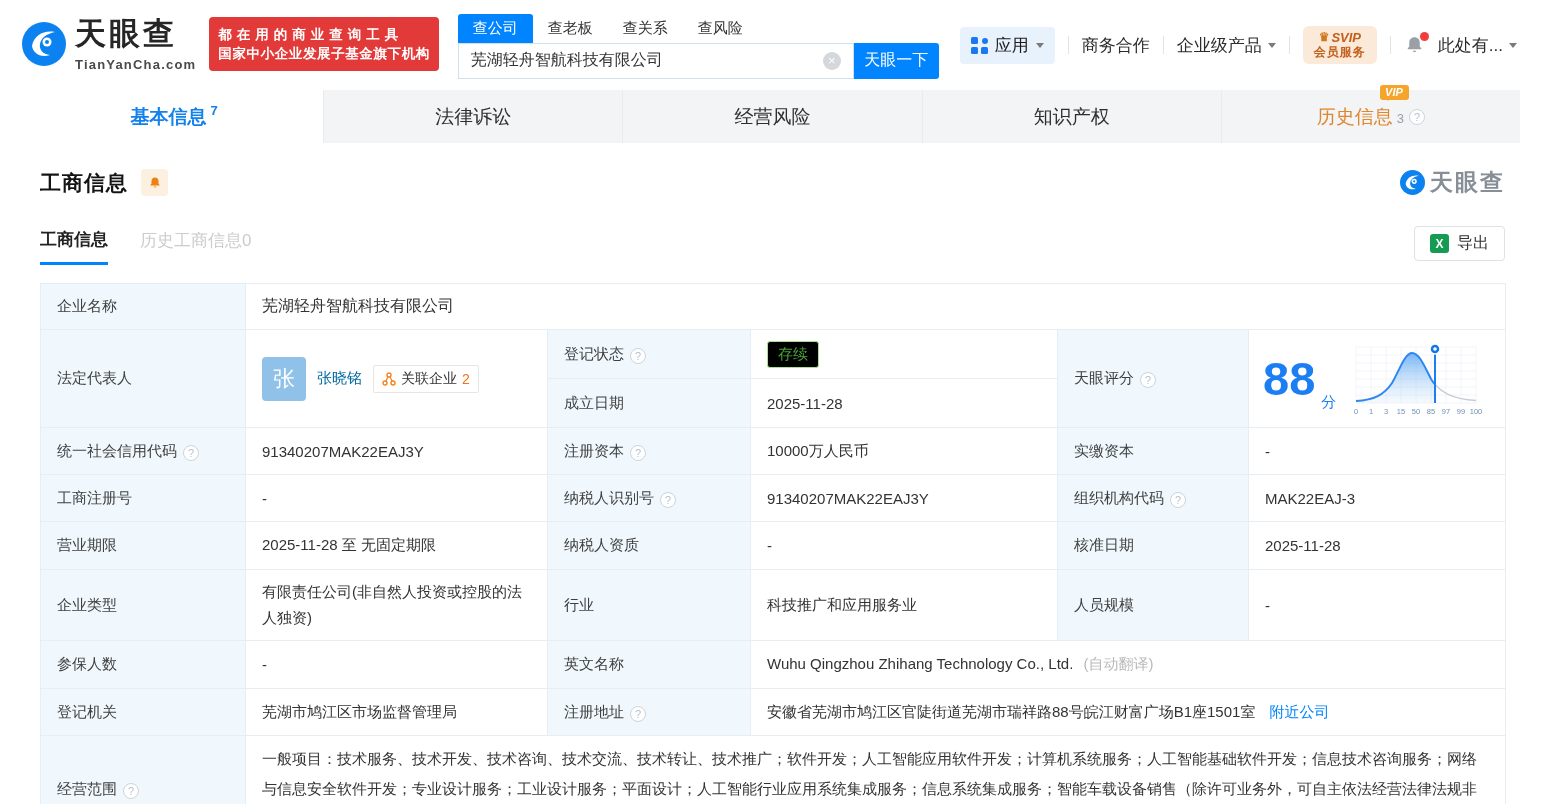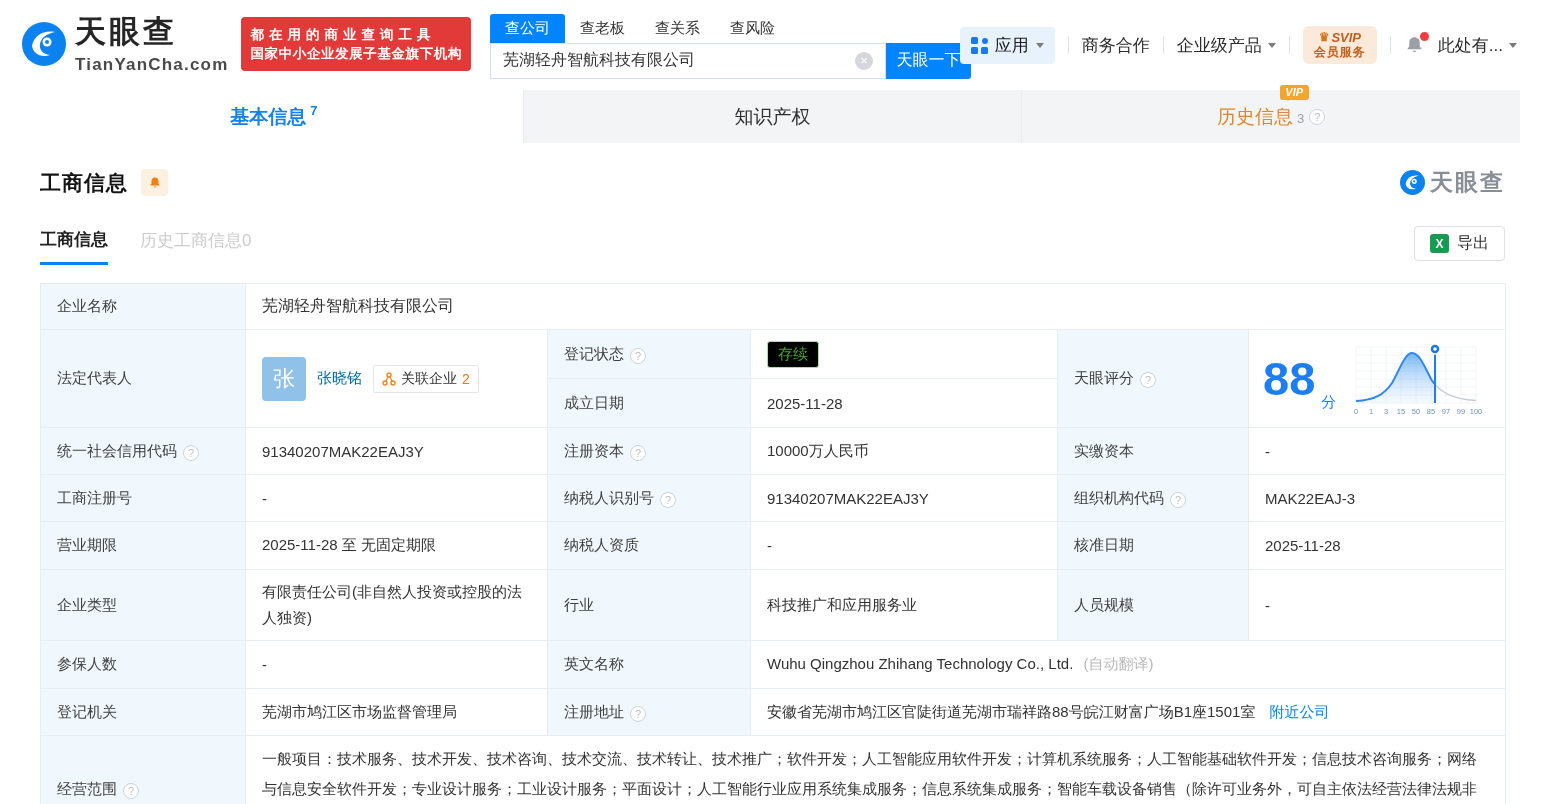--- a/index.html
+++ b/index.html
@@ -6,21 +6,21 @@
   body {
     width: 1545px; height: 804px; overflow: hidden;
     font-family: "Liberation Sans", sans-serif;
     background: #fff; color: #333;
   }
   
   .header { height: 88px; display: flex; align-items: center; padding-left: 22px; position: relative; background: #fff; }
   .logo { display: flex; align-items: center; gap: 9px; cursor: pointer; }
   .brand-col { display: flex; flex-direction: column; line-height: 1; }
   .brand-name { font-size: 31px; font-weight: bold; color: #262626; letter-spacing: 3px; }
-  .brand-domain { font-size: 17px; font-weight: bold; color: #4a4a4a; letter-spacing: 1.2px; margin-top: 9px; }
+  .brand-domain { font-size: 13px; font-weight: bold; color: #4a4a4a; letter-spacing: 1.2px; margin-top: 9px; }
   .banner { margin-left: 13px; background: #e23a39; color: #fff; border-radius: 4px; padding: 8px 9px; font-weight: bold; font-size: 13.5px; line-height: 19px; }
   .banner .l1 { letter-spacing: 5px; white-space: nowrap; }
   .banner .l2 { letter-spacing: 0.6px; white-space: nowrap; }
   .search-area { margin-left: 19px; position: relative; top: 2px; }
   .search-tabs { display: flex; font-size: 15px; color: #333; }
   .search-tab { padding: 5px 15px; cursor: pointer; }
   .search-tab.active { background: #0084ff; color: #fff; border-radius: 3px 3px 0 0; }
   .search-row { display: flex; position: relative; }
   .search-input { width: 396px; height: 36px; border: 1px solid #cfe0ef; padding: 0 40px 0 12px; font-size: 16px; color: #333; outline: none; }
   .clear-btn { position: absolute; right: 98px; top: 9px; width: 18px; height: 18px; border-radius: 50%; background: #d4d7db; color: #fff; font-size: 13px; line-height: 17px; text-align: center; cursor: pointer; }
@@ -161,20 +161,26 @@
     </div>
   </div>
 </div>
 
 <div class="main-tabs">
   <div class="main-tab active">
     <span>基本信息</span>
     <span class="tab-count">7</span>
   </div>
   <div class="main-tab">
+    <span>法律诉讼</span>
+  </div>
+  <div class="main-tab">
+    <span>经营风险</span>
+  </div>
+  <div class="main-tab">
     <span>知识产权</span>
   </div>
   <div class="main-tab history">
     <span class="tab-label-wrap">
       <span>历史信息</span>
       <span class="vip-badge">VIP</span>
     </span>
     <span class="tab-count">3</span>
     <span class="q-circle" style="margin-left:5px;">?</span>
   </div>

